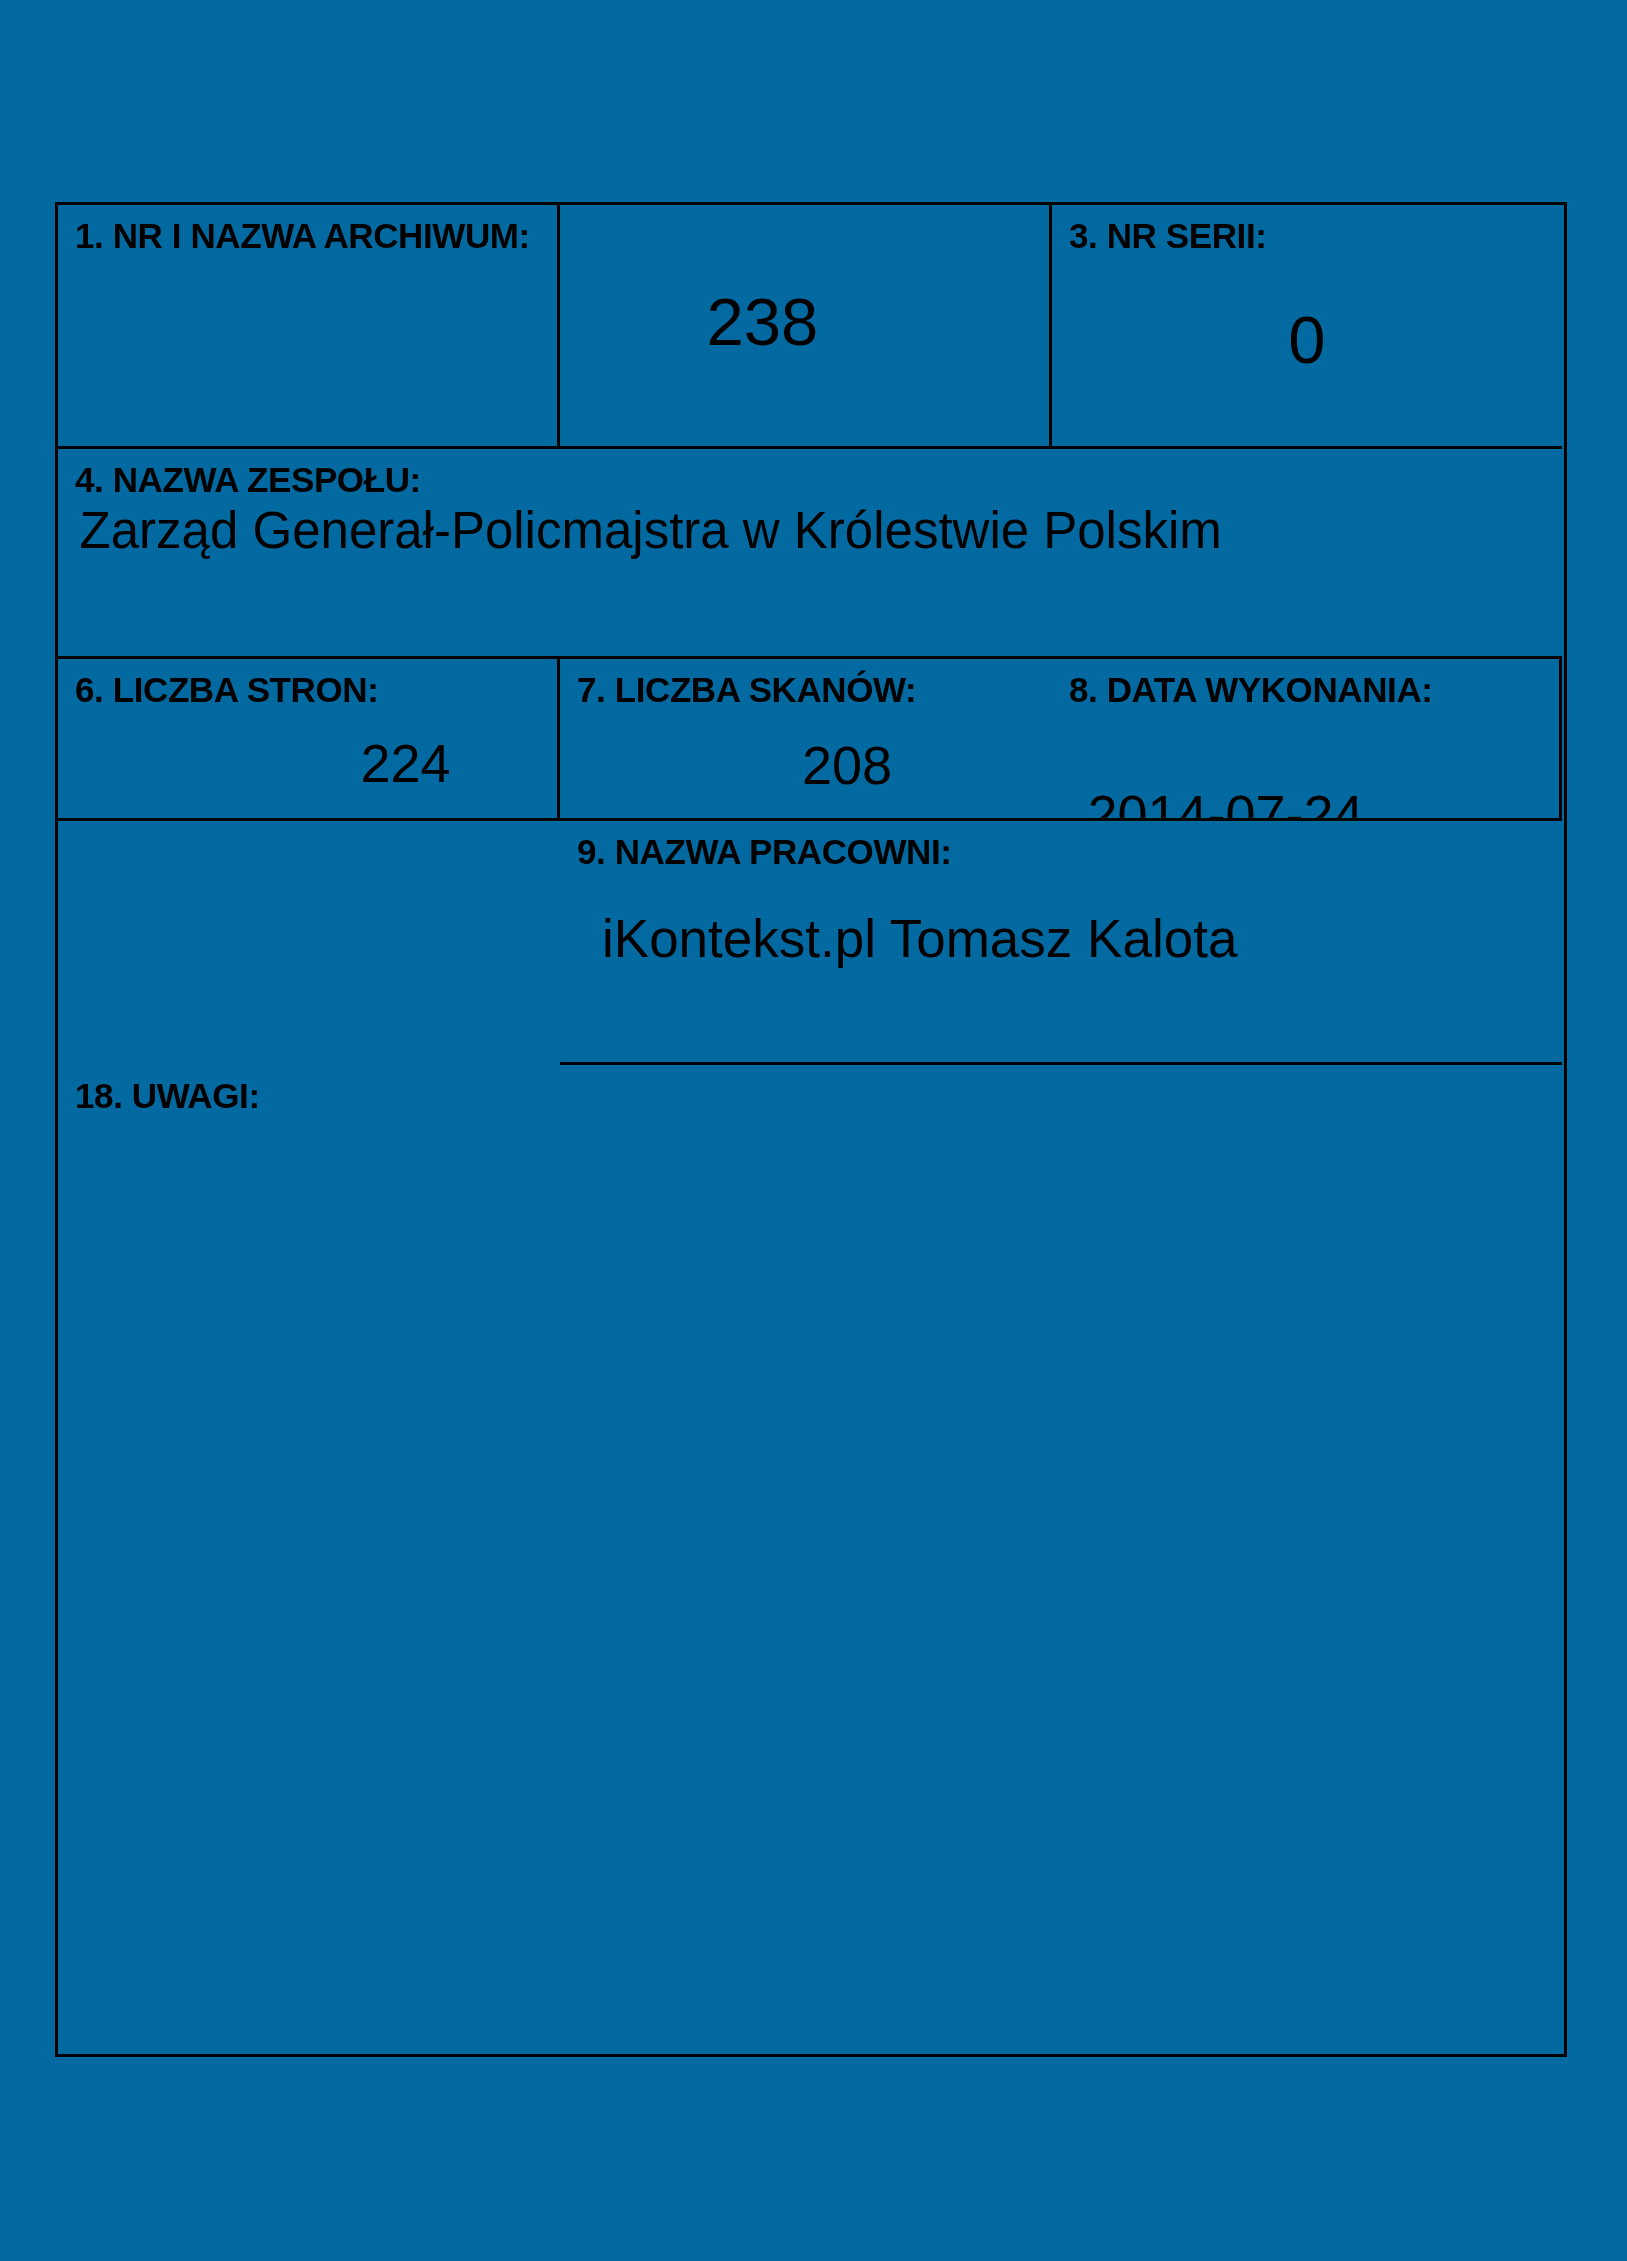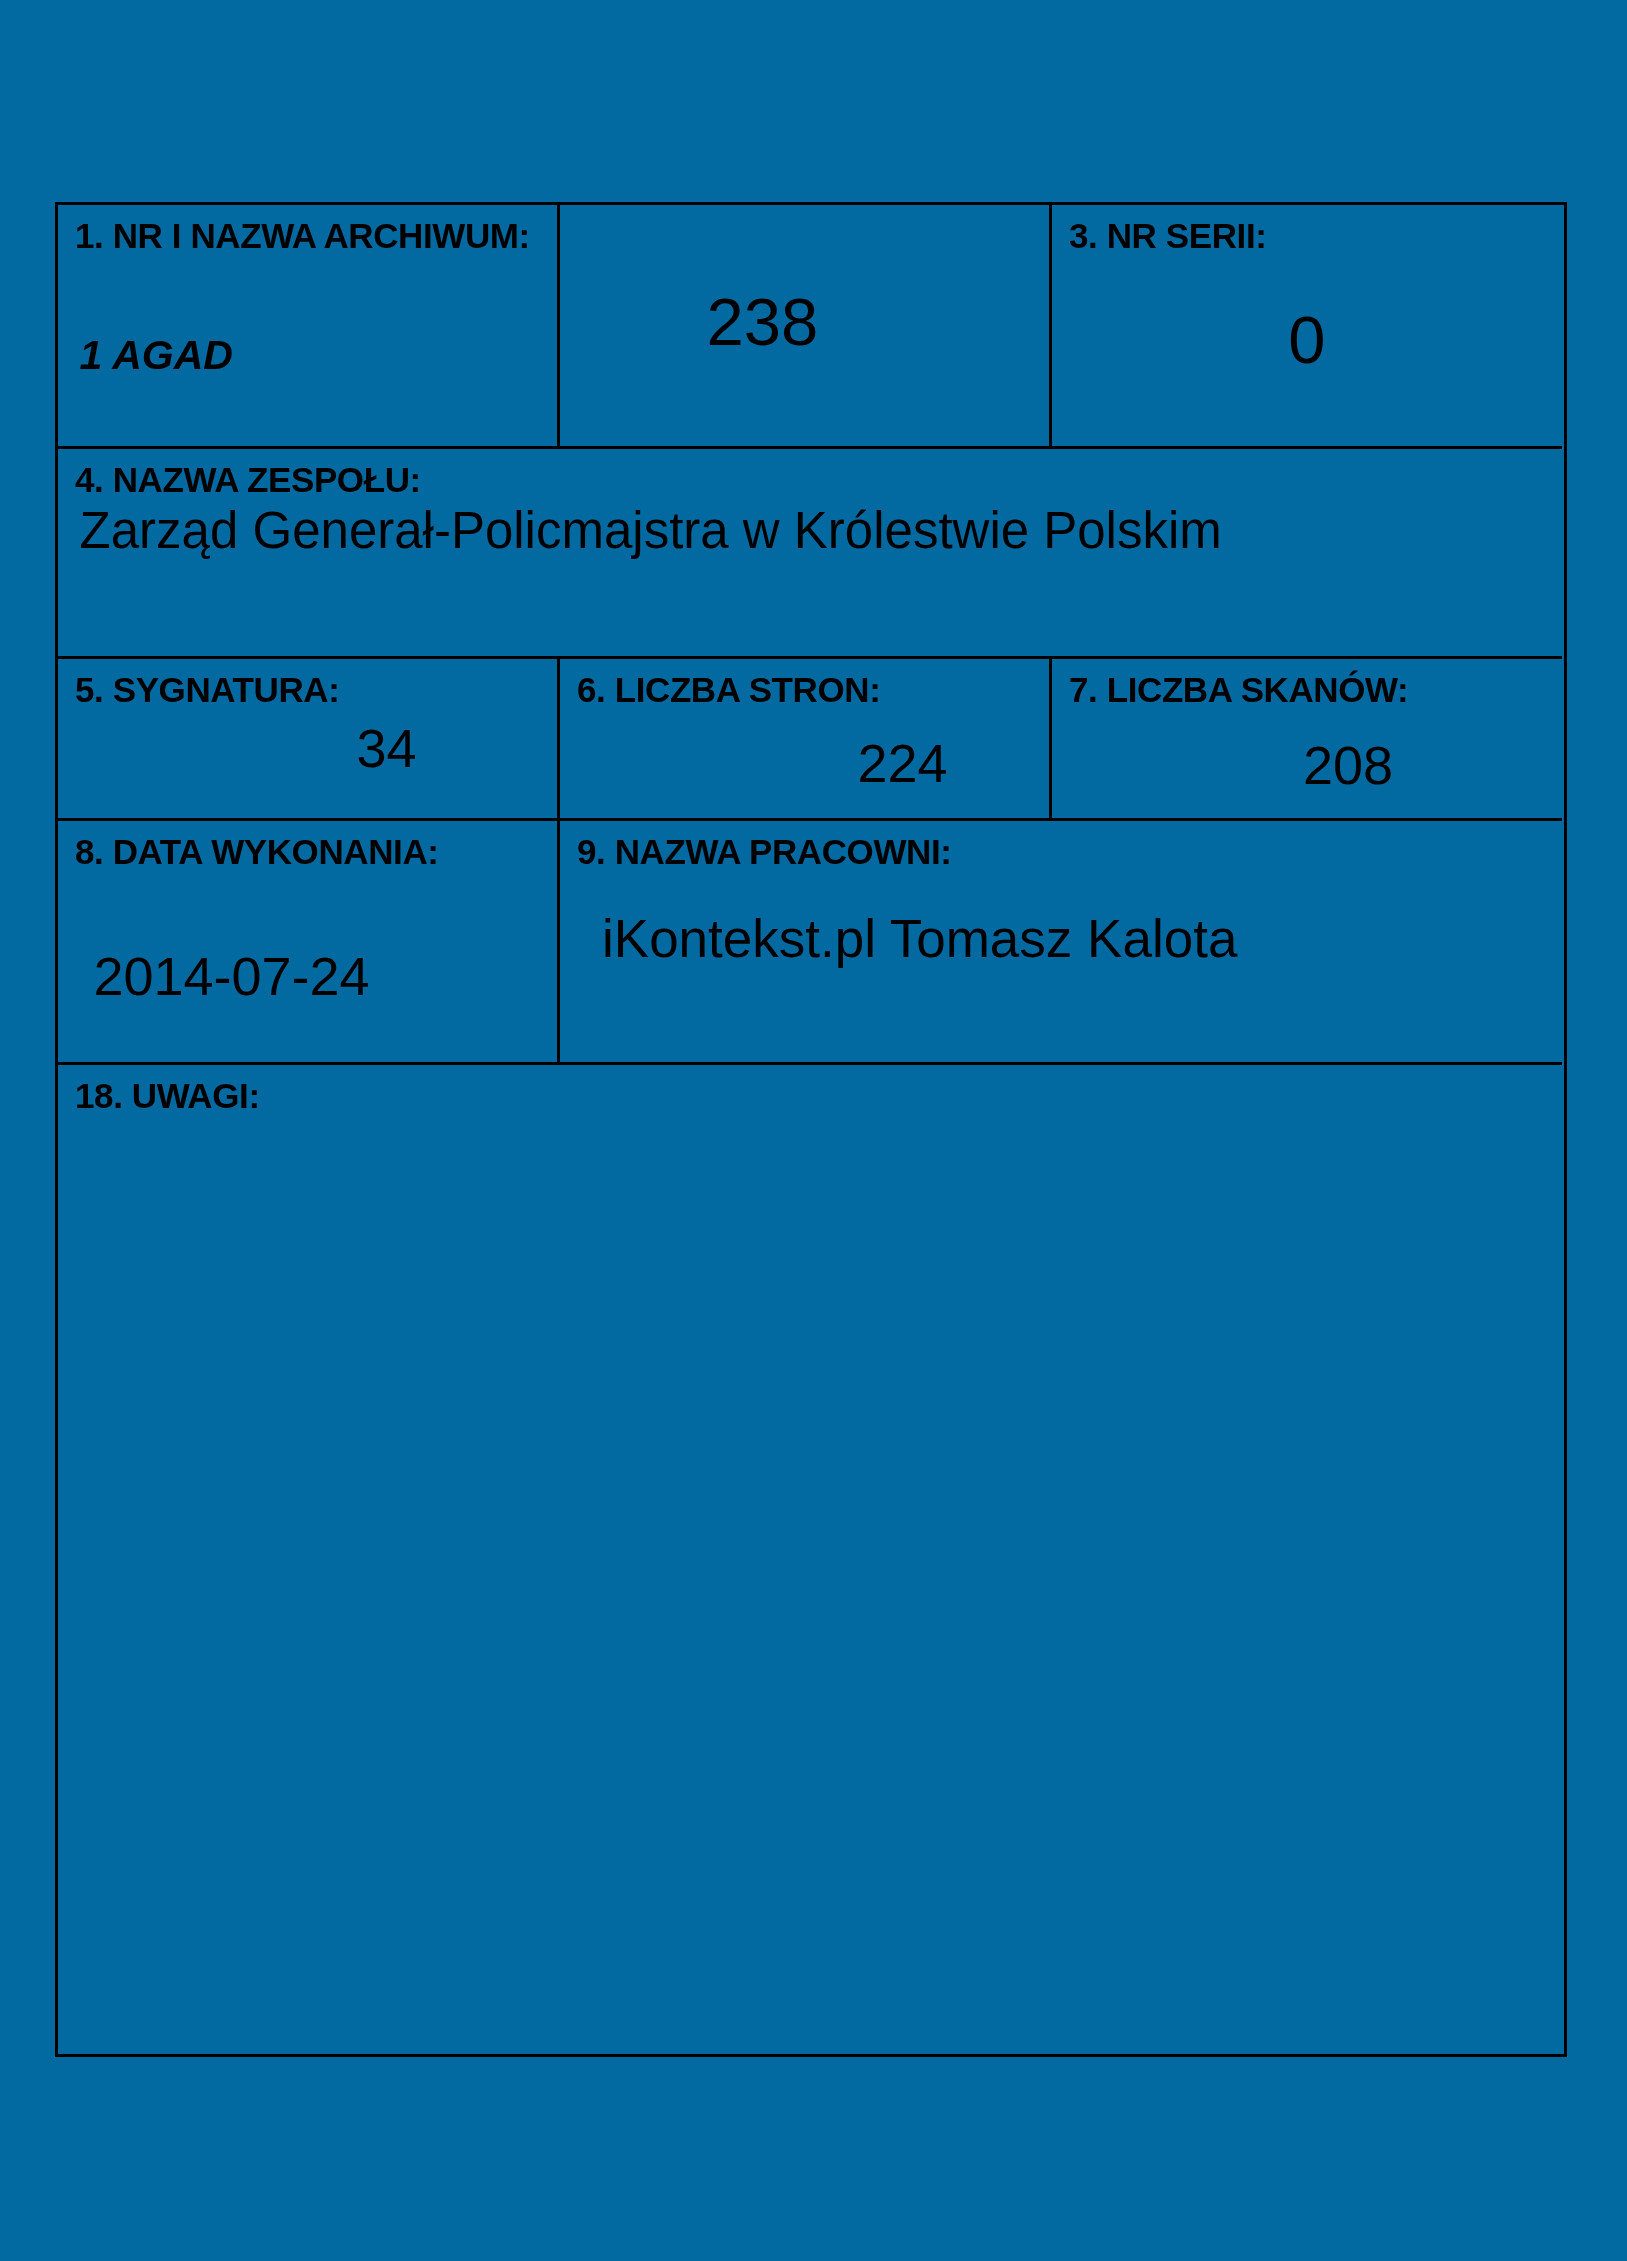--- a/index.html
+++ b/index.html
@@ -97,39 +97,34 @@
   }
 </style>
 </head>
 <body>
 
 <div class="page">
   <div class="form-table">
 
     <div class="cell b-r b-b">
       <div class="label">1. NR I NAZWA ARCHIWUM:</div>
-      <div class="value v1">1 AGAD</div>
     </div>
     <div class="cell b-r b-b">
       <div class="value v2">238</div>
     </div>
     <div class="cell b-b">
       <div class="label">3. NR SERII:</div>
       <div class="value v3">0</div>
     </div>
 
     <div class="cell b-b span3">
       <div class="label">4. NAZWA ZESPOŁU:</div>
       <div class="value v4">Zarząd Generał-Policmajstra w Królestwie Polskim</div>
     </div>
 
-    <div class="cell b-r b-b">
-      <div class="label">5. SYGNATURA:</div>
-      <div class="value v5">34</div>
-    </div>
     <div class="cell b-r b-b">
       <div class="label">6. LICZBA STRON:</div>
       <div class="value v6">224</div>
     </div>
     <div class="cell b-b">
       <div class="label">7. LICZBA SKANÓW:</div>
       <div class="value v7">208</div>
     </div>
 
     <div class="cell b-r b-b">

